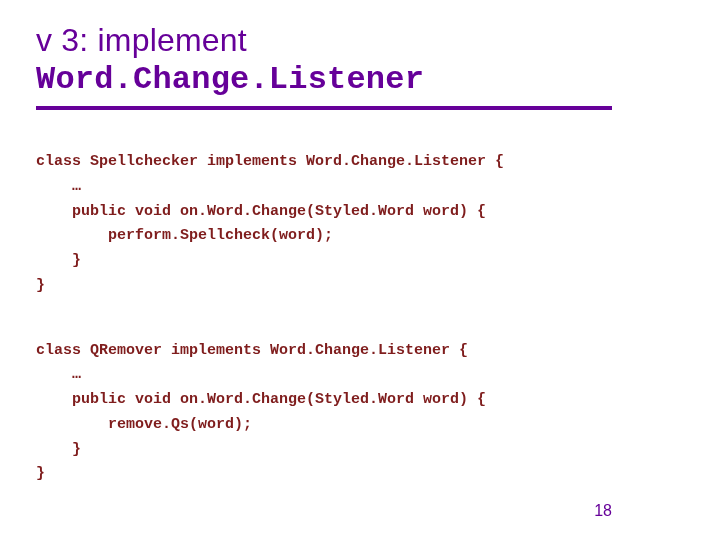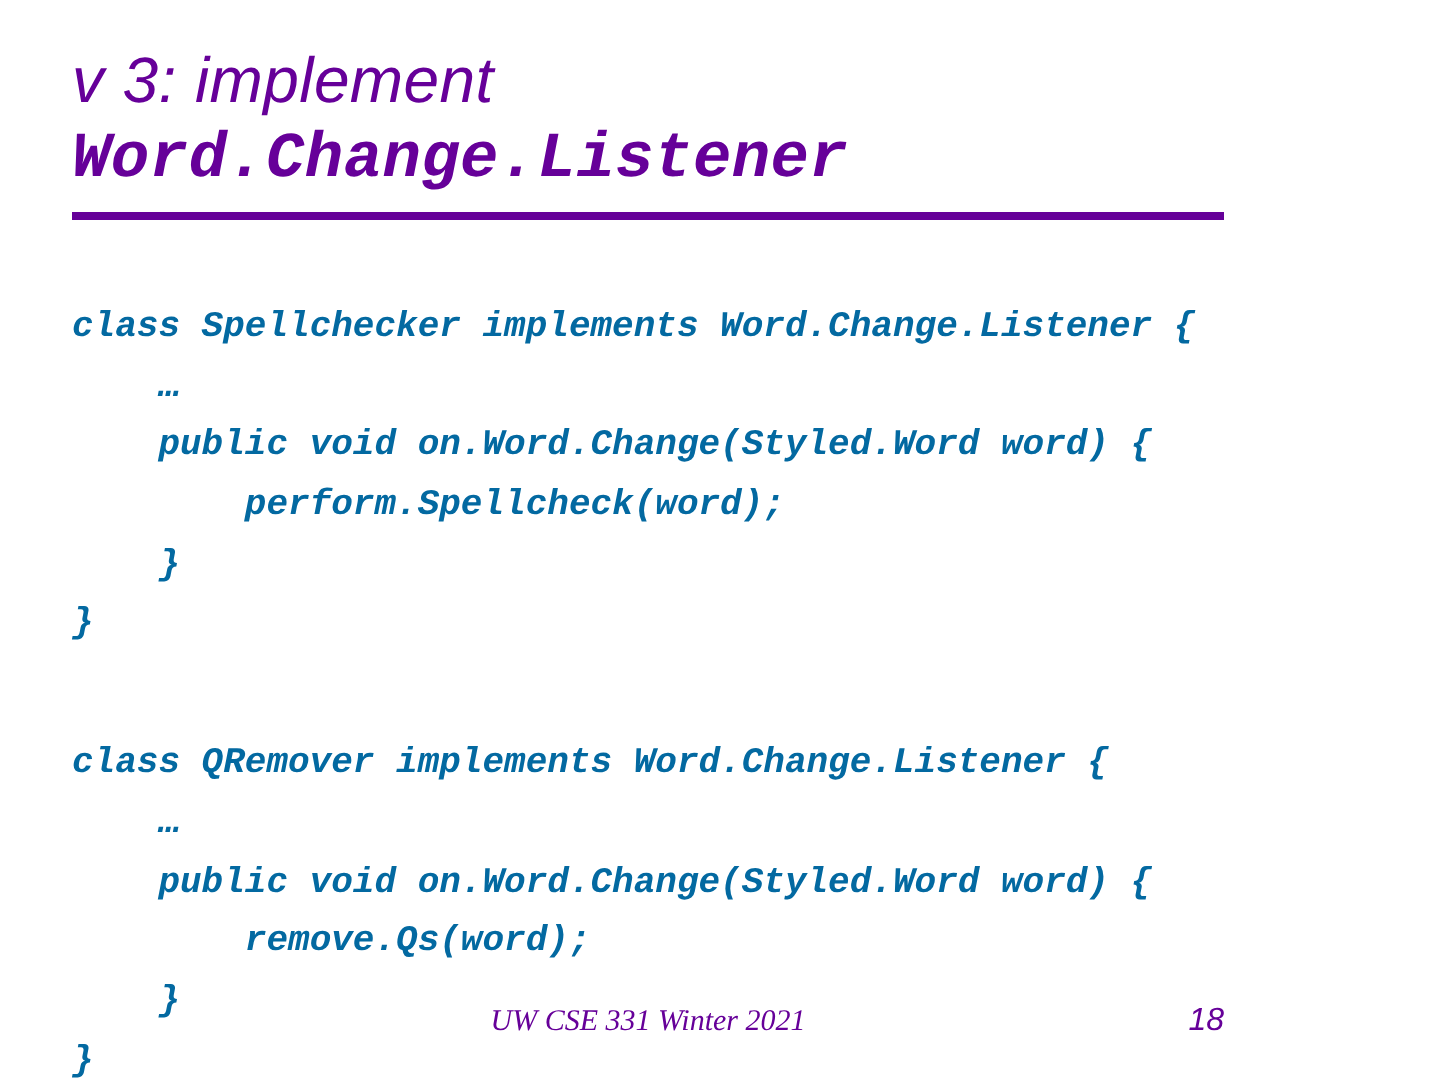--- a/index.html
+++ b/index.html
@@ -11,44 +11,43 @@
     font-family: Verdana, Arial, sans-serif;
     position: relative;
     overflow: hidden;
   }
   .slide {
     width: 648px;
     height: 540px;
     position: relative;
     box-sizing: border-box;
     padding: 22px 36px 0 36px;
-    font-style: italic;
   }
   .title {
     color: #660099;
     font-size: 32px;
     font-weight: 400;
     margin: 0 0 8px 0;
     letter-spacing: 0.2px;
   }
   .title .mono {
     font-family: "Courier New", Courier, monospace;
     font-weight: bold;
   }
   .hr {
     height: 4px;
     background: #660099;
     width: 100%;
     margin-bottom: 24px;
   }
   .code-block {
     font-family: "Courier New", Courier, monospace;
-    font-size: 18px;
+    font-size: 15px;
     font-weight: bold;
-    color: #0369a1;
+    color: #7f1d1d;
     line-height: 1.65;
     white-space: pre;
     margin-bottom: 30px;
     margin-top: 40px;
   }
   .footer-center {
     position: absolute;
     left: 0;
     right: 0;
     bottom: 20px;
@@ -84,16 +83,15 @@
     }
 }</div>
 
   <div class="code-block">class QRemover implements Word.Change.Listener {
     …
     public void on.Word.Change(Styled.Word word) {
         remove.Qs(word);
     }
 }</div>
 
-  <div class="footer-center">UW CSE 331 Winter 2021</div>
   <div class="page-num">18</div>
 
 </div>
 
 </body></html>

